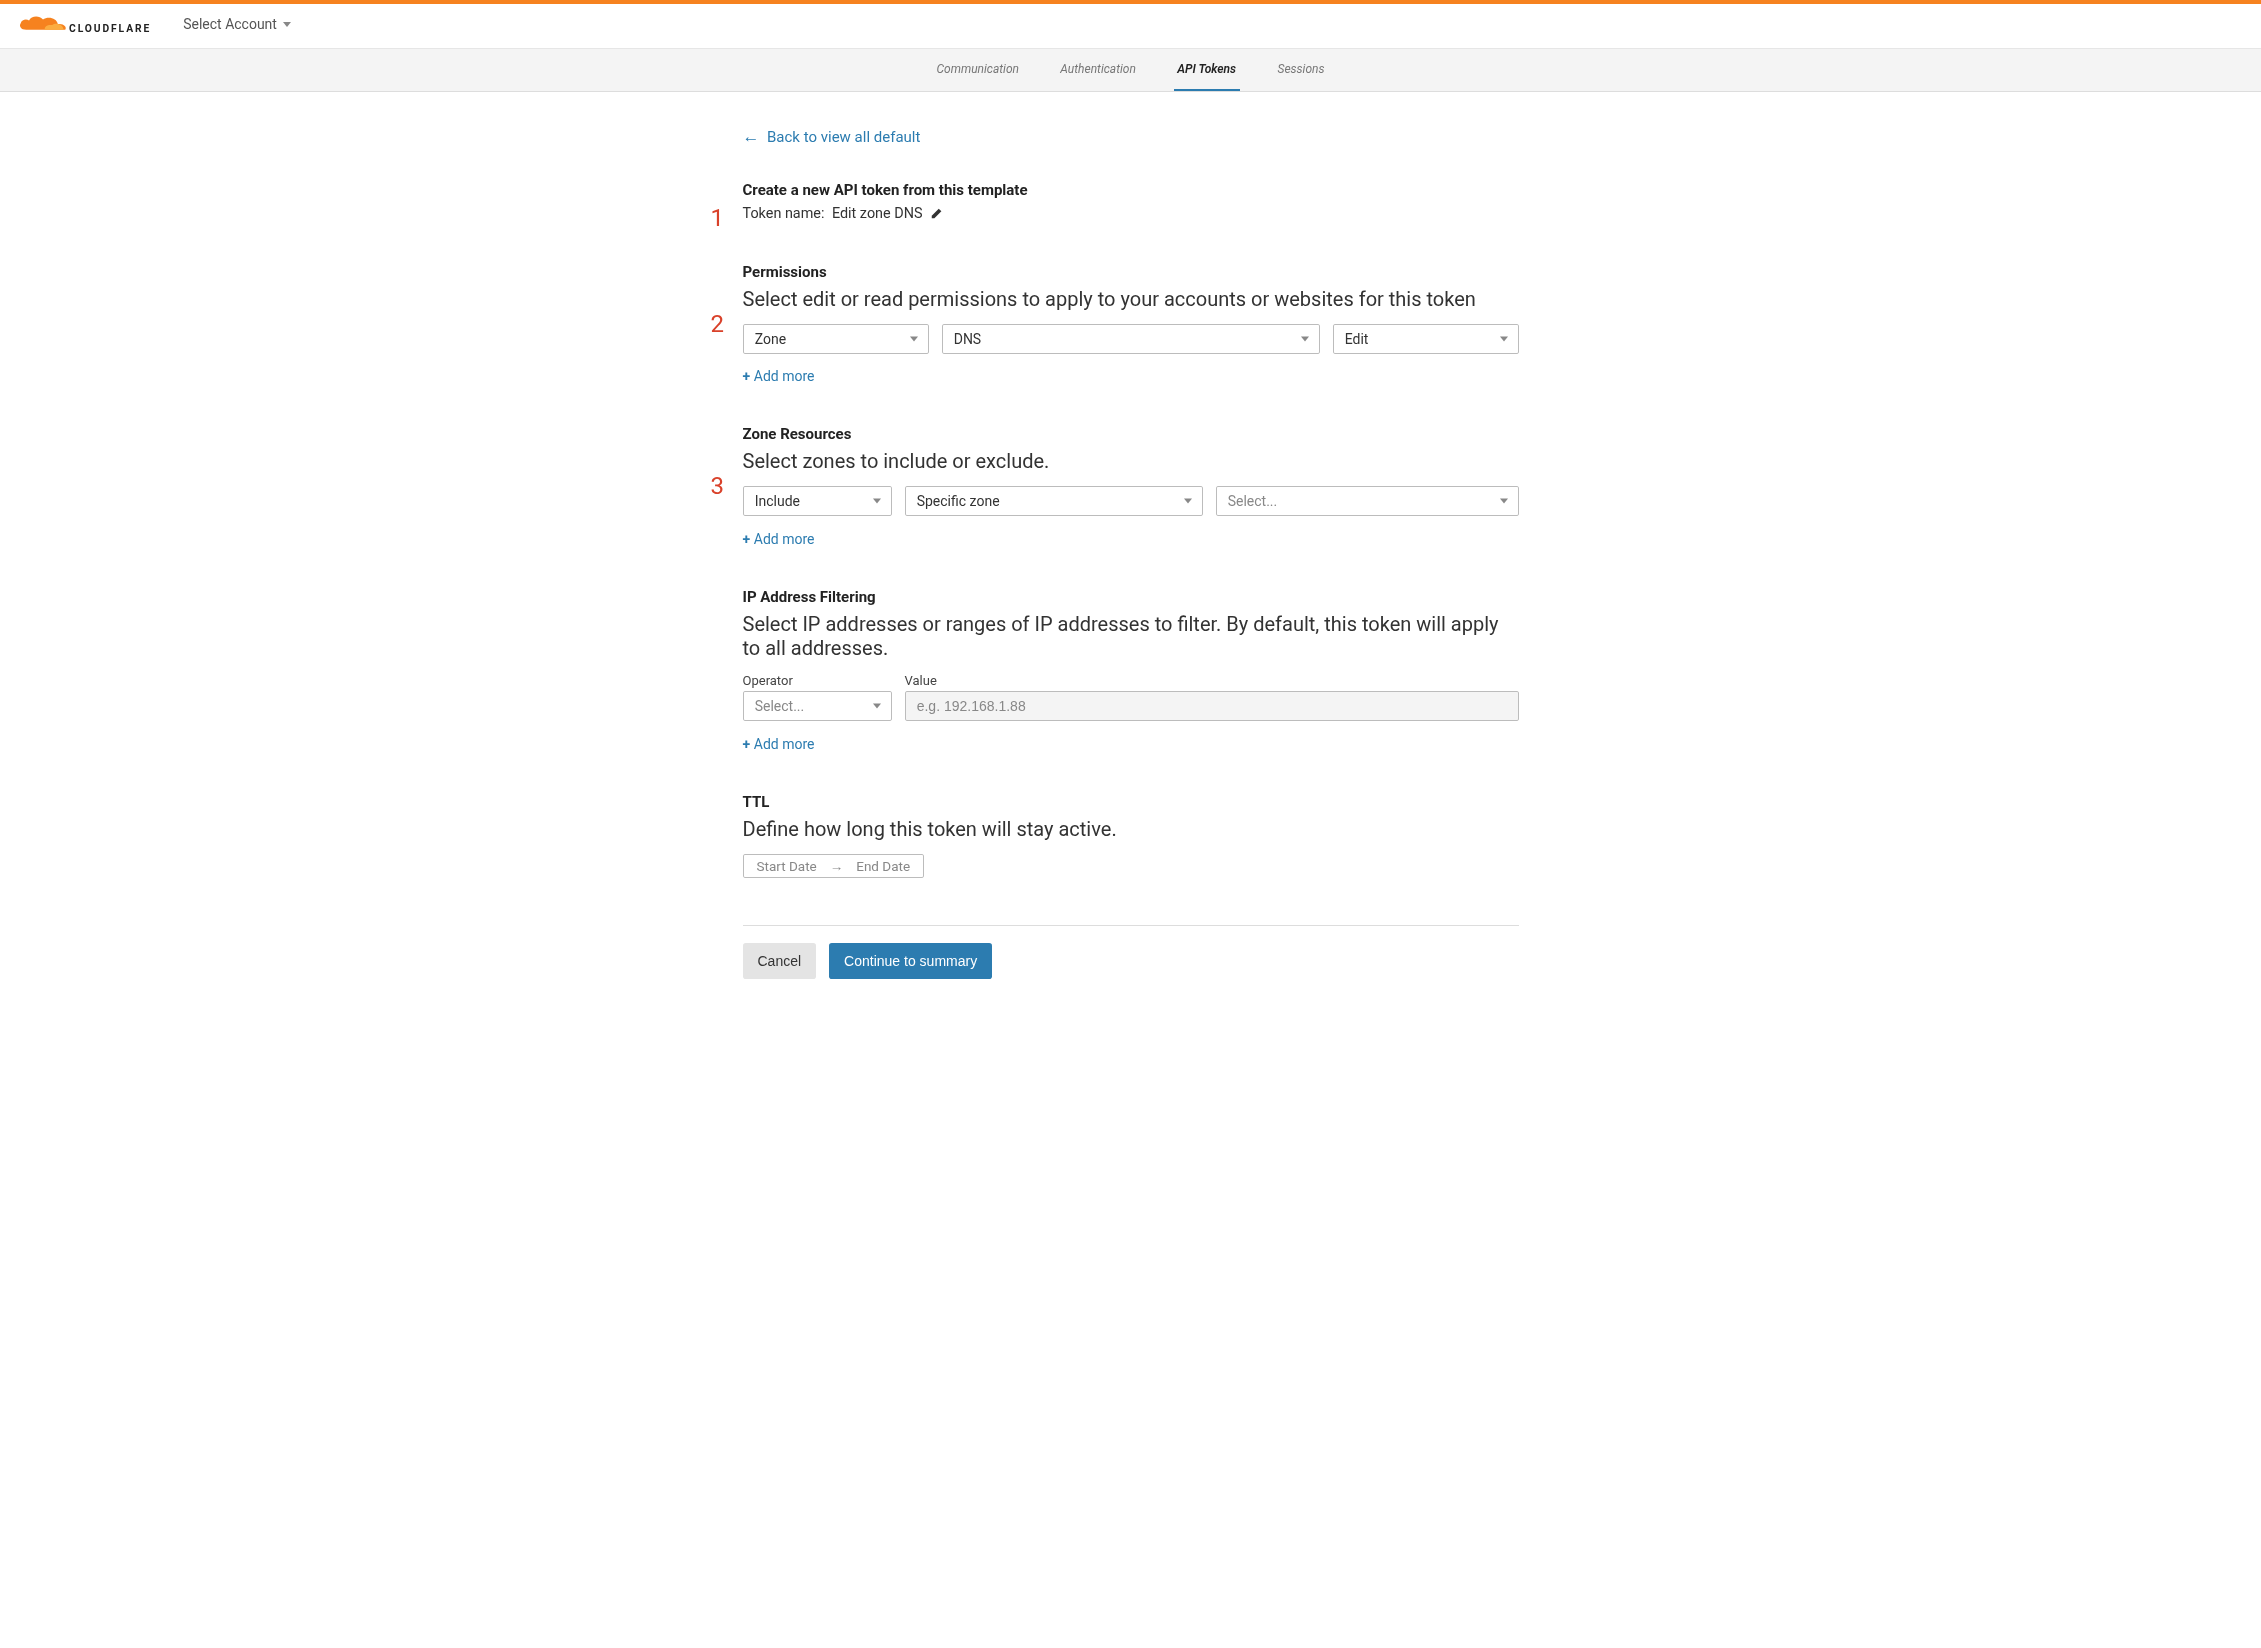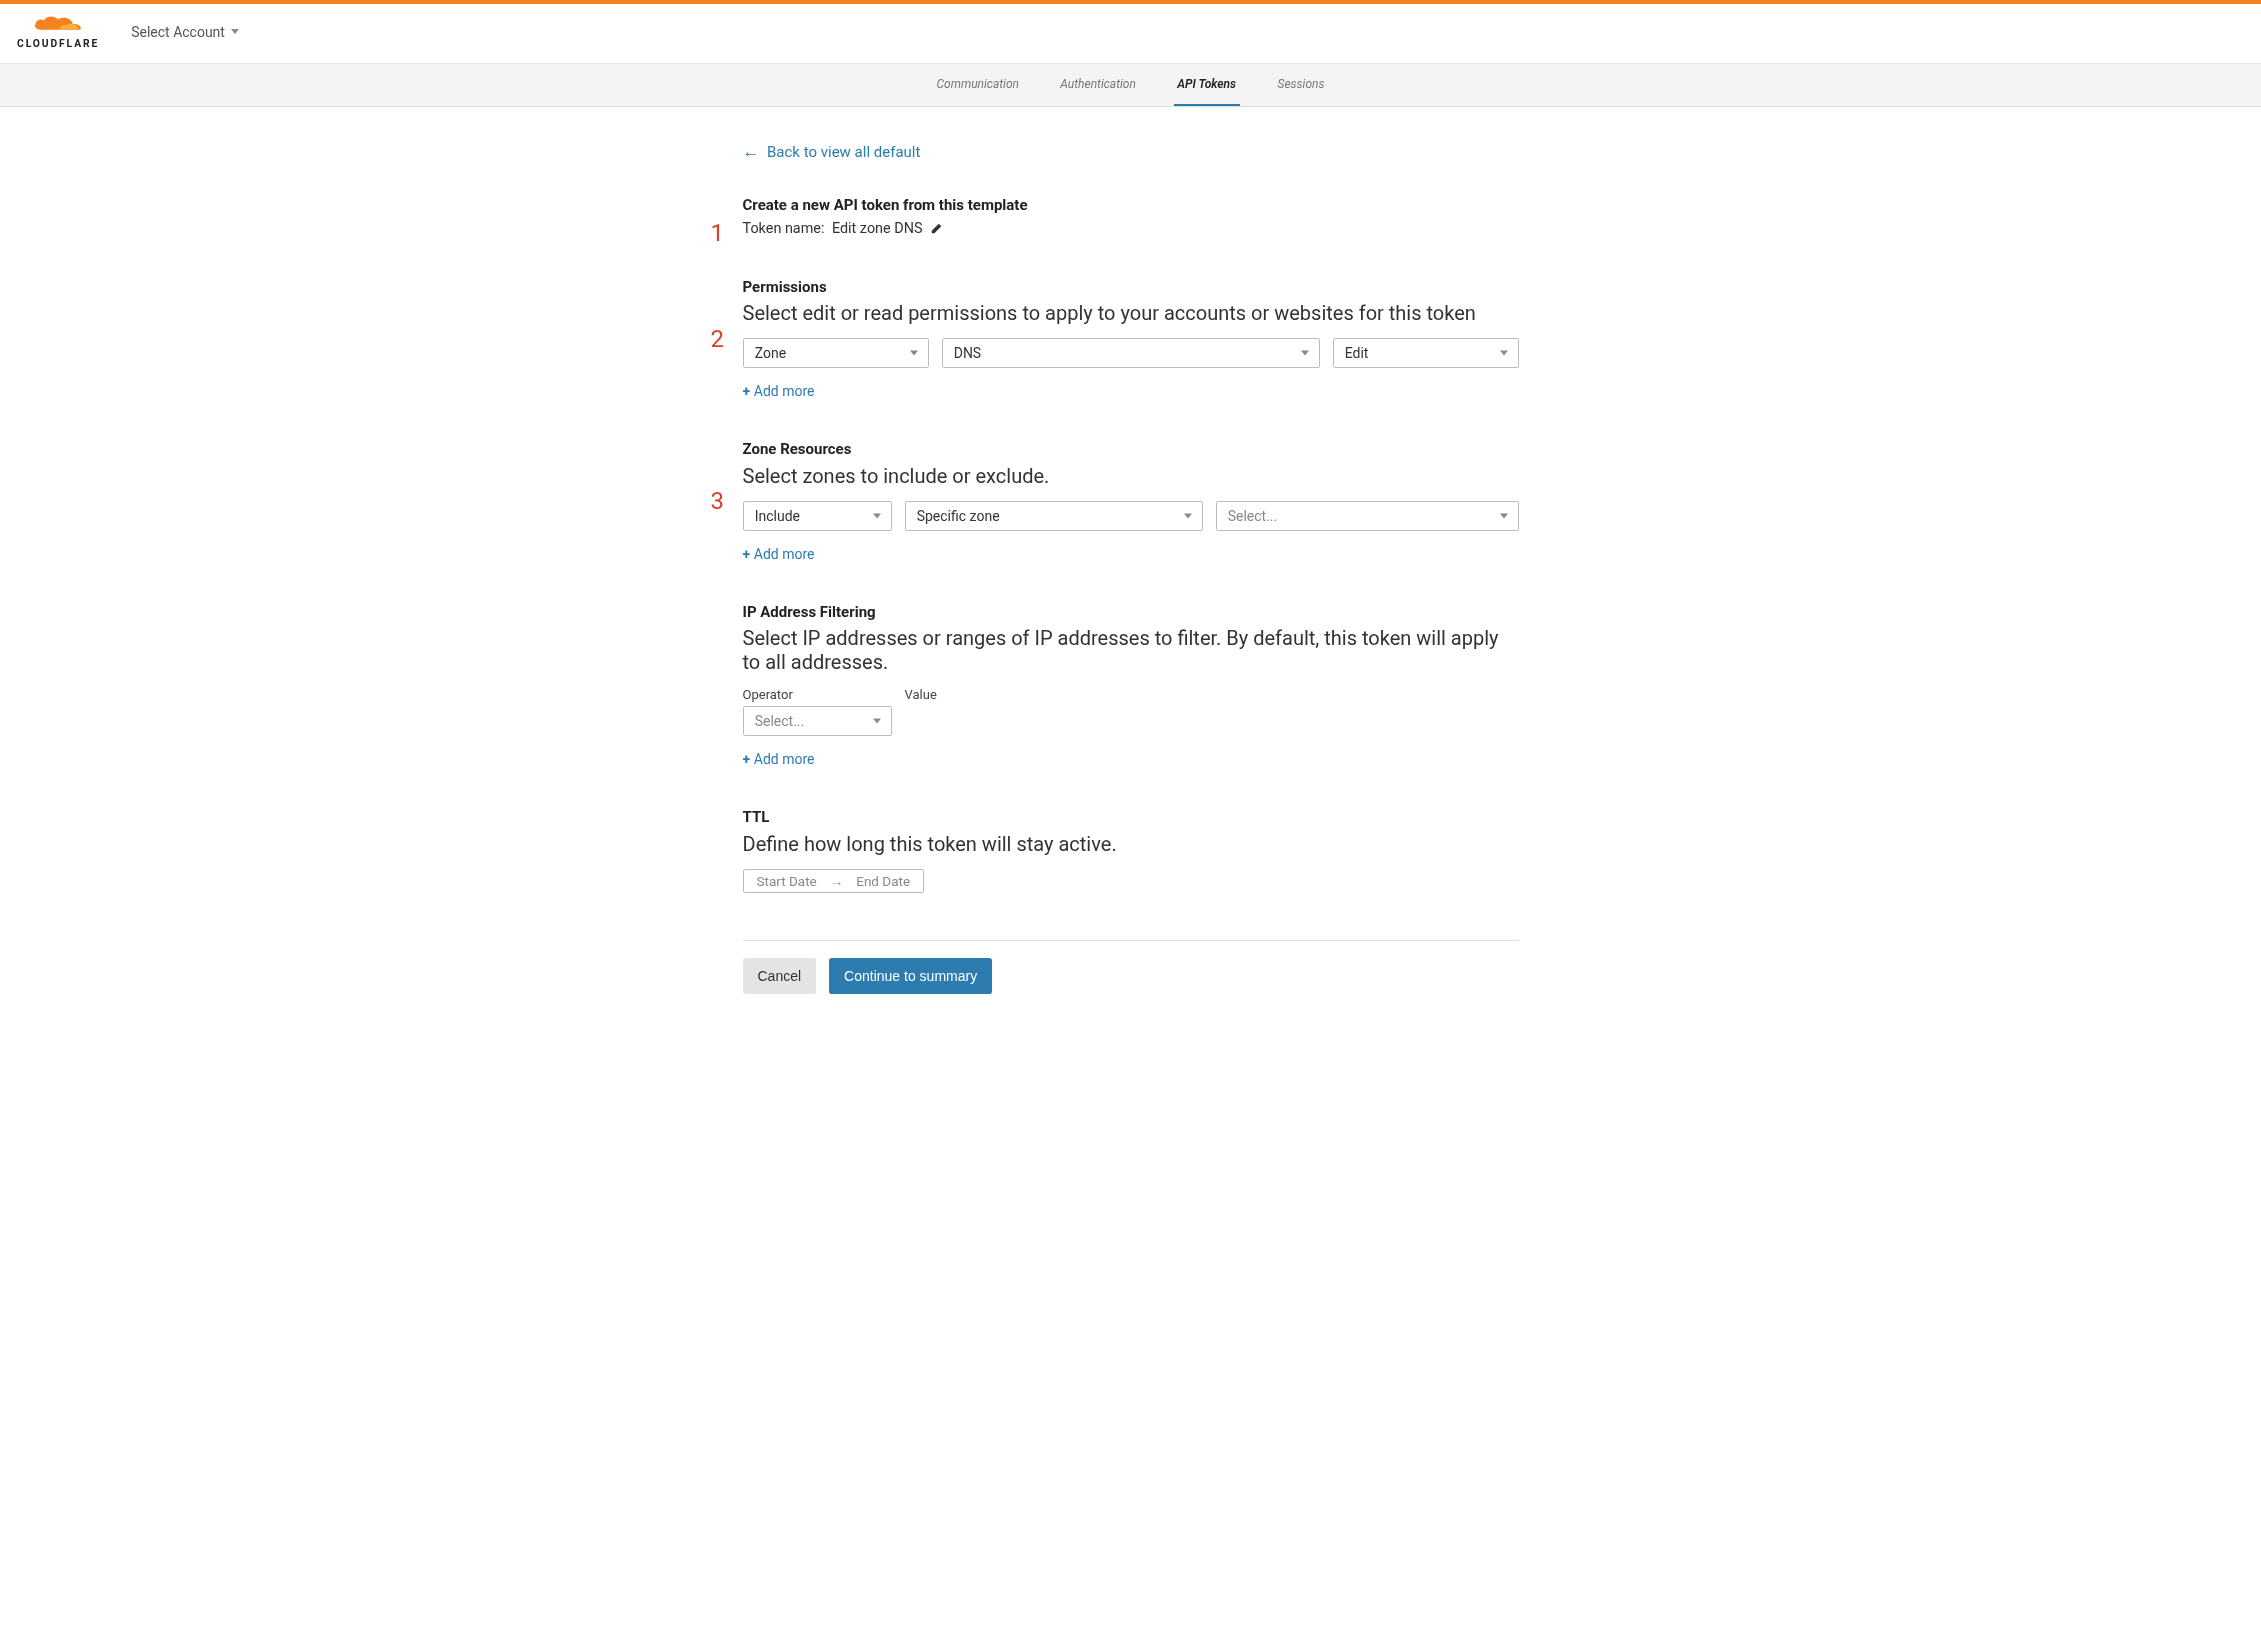--- a/index.html
+++ b/index.html
@@ -11,21 +11,21 @@
   }
   .top-orange-bar { height: 3.7px; background: #f6821f; width: 100%; }
   .header {
     display: flex;
     align-items: center;
     padding: 9.3px 17px 13px 17px;
     border-bottom: 0.9px solid #e6e6e6;
     background: #fff;
   }
   .logo-wrap { display: flex; align-items: center; gap: 9.3px; }
-  .cf-logo { display: flex; flex-direction: column; align-items: center; }
+  .cf-logo { display: flex; align-items: flex-end; }
   .cf-cloud { width: 52px; height: 22.4px; position: relative; }
   .cf-cloud svg { width: 100%; height: 100%; display: block; }
   .cf-text { font-size: 10.3px; font-weight: 700; letter-spacing: 1.9px; color: #222; margin-top: 1.9px; }
   .account-select {
     margin-left: 32px;
     display: flex;
     align-items: center;
     color: #555;
     font-size: 14px;
     cursor: pointer;
@@ -278,20 +278,21 @@
     <div class="section-desc">Select IP addresses or ranges of IP addresses to filter. By default, this token will apply to all addresses.</div>
     <div class="field-labels">
       <div class="field-label fl-op">Operator</div>
       <div class="field-label">Value</div>
     </div>
     <div class="row">
       <div class="select" style="width:149px">
         <span class="placeholder">Select...</span>
         <span class="caret"></span>
       </div>
+      <input class="text-input" type="text" placeholder="e.g. 192.168.1.88" style="">
     </div>
     <div class="add-more">
       <span class="plus">+</span>
       <span>Add more</span>
     </div>
   </div>
 
   <div class="section" style="margin-bottom:0">
     <div class="section-title">TTL</div>
     <div class="section-desc">Define how long this token will stay active.</div>

